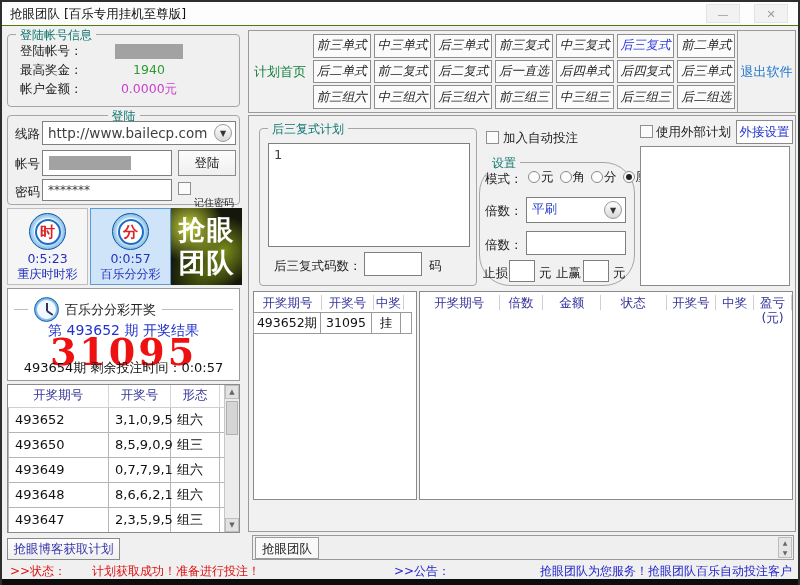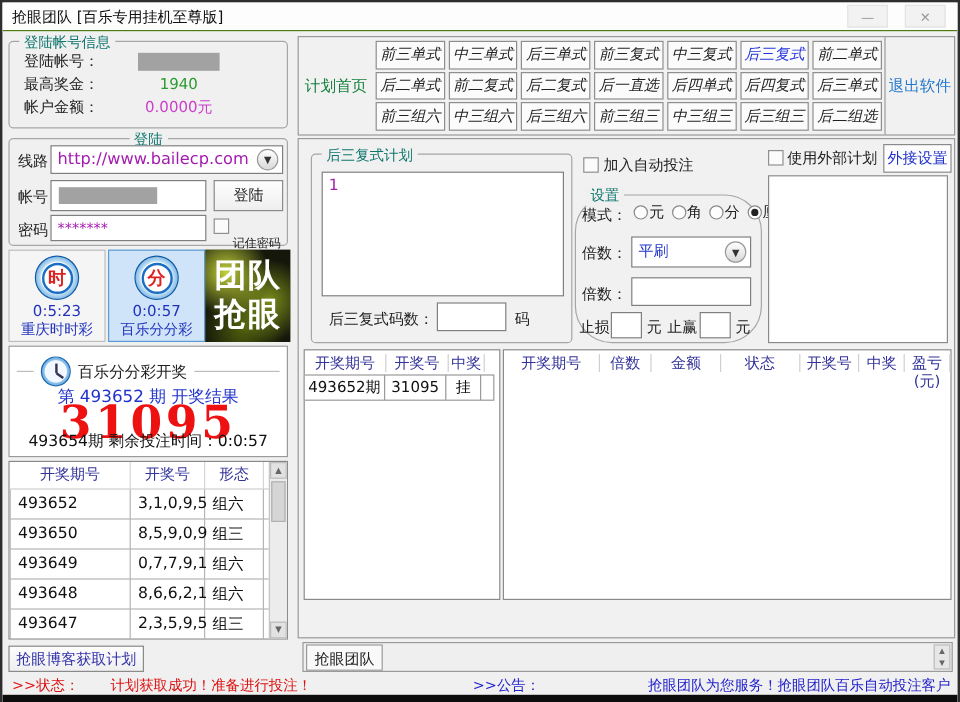--- a/index.html
+++ b/index.html
@@ -15,21 +15,21 @@
   .btn-min{ right:58px; } .btn-close{ right:10px; }
 
   .gbox{ position:absolute; border:1px solid #a6a6a6; border-radius:4px; }
   .legend{ position:absolute; top:-8px; left:8px; background:#f0f0f0; padding:0 4px;
            font-size:12px; color:#0f766e; white-space:nowrap;text-align:center; }
   .legend.center{ left:50%; transform:translateX(-50%); }
   .lab{ position:absolute; font-size:12.5px; color:#222; white-space:nowrap; }
   .blur{ position:absolute; background:#a2a2a2; }
   .green{ color:#2e9b2e; } .magenta{ color:#cc3fcc; }
   .ipt{ position:absolute; background:#fff; border:1px solid #7f7f7f; font-size:12.5px;
-        color:#a21caf; padding:3px 5px; overflow:hidden; white-space:nowrap; }
+        color:#404040; padding:3px 5px; overflow:hidden; white-space:nowrap; }
   .btn{ position:absolute; background:linear-gradient(#fdfdfd,#efefef); border:1px solid #8a8a8a;
         font-size:12.5px; color:#222; display:flex; align-items:center; justify-content:center; }
   .cb{ position:absolute; width:13px; height:13px; background:#fbfbfb; border:1px solid #8f8f8f; }
   .combo-arrow{ position:absolute; width:18px; height:18px; border-radius:50%;
         background:linear-gradient(#ffffff,#d8d8d8); border:1px solid #9a9a9a; color:#333;
         font-size:8px; text-align:center; line-height:17px; }
 
   
   .timerbtn{ position:absolute; top:206px; height:77px; width:81px; border:1px solid #bdbdbd;
         background:#f5f5f5; text-align:center; }
@@ -167,22 +167,22 @@
     <div class="tname">重庆时时彩</div>
   </div>
   <div class="timerbtn sel" style="left:88px;">
     <div class="tico">
         <span class="inner">分</span>
       </div>
     <div class="ttime">0:0:57</div>
     <div class="tname">百乐分分彩</div>
   </div>
   <div class="logo">
+    <div>抢眼</div>
     <div>团队</div>
-    <div>抢眼</div>
   </div>
 
   <div class="result">
     <div class="rhead">
       <span class="hline" style="width:14px;"></span>
       <span class="clock"></span>
       <span class="rtitle">百乐分分彩开奖</span>
       <span class="hline" style="flex:1;"></span>
     </div>
     <div class="rissue">第 493652 期 开奖结果</div>

